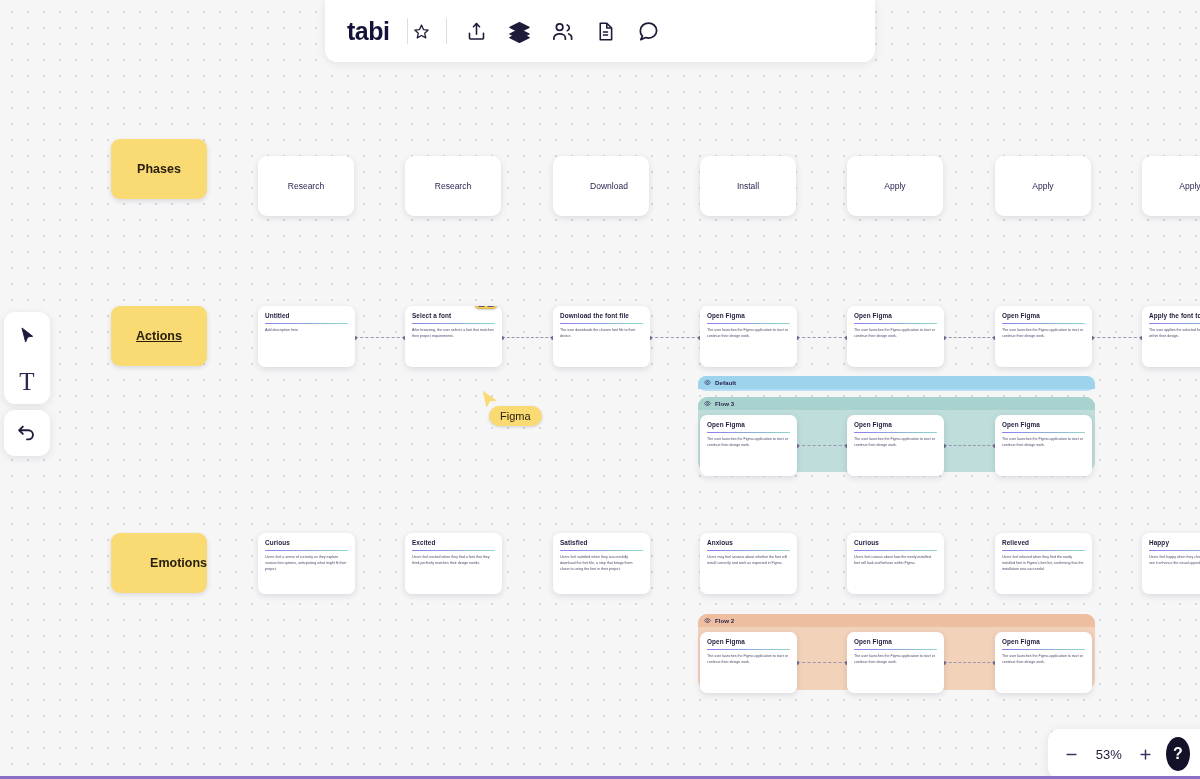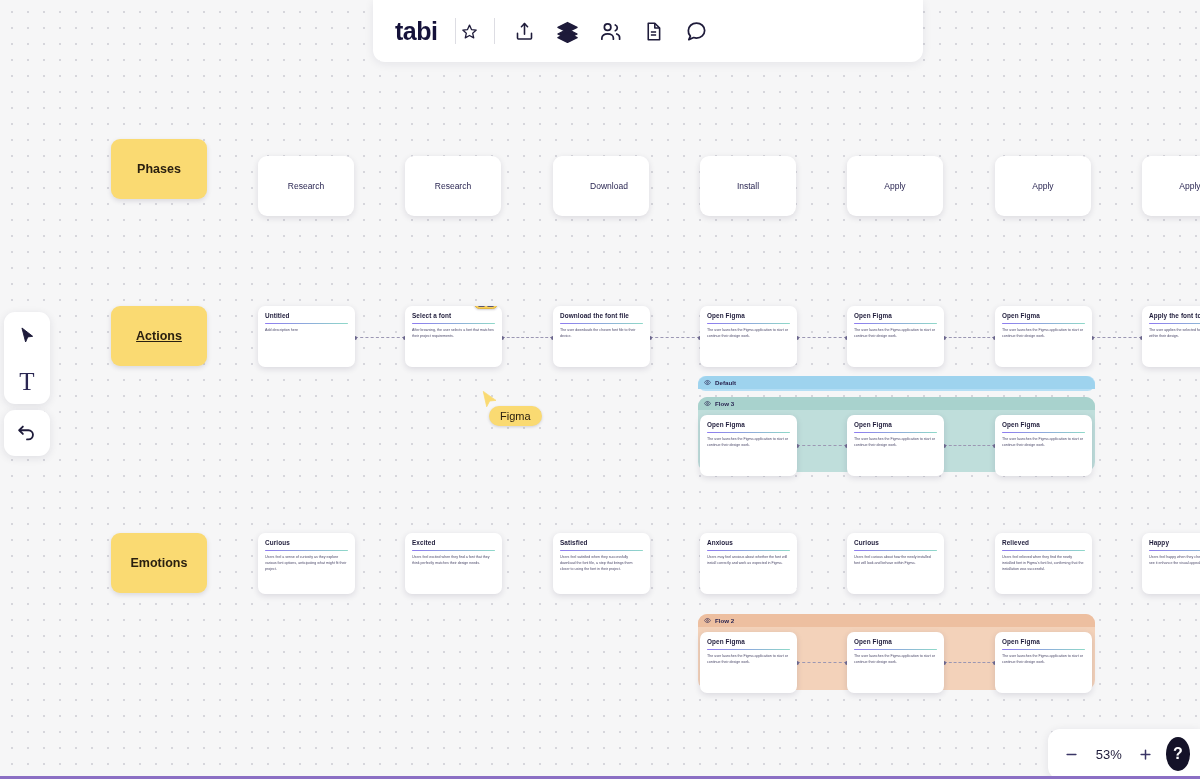--- a/index.html
+++ b/index.html
@@ -29,21 +29,20 @@
   
   .titlebar {
     position: absolute; left: 325px; top: 0;
     width: 550px; height: 62px;
     background: #ffffff;
     border-radius: 0 0 12px 12px;
     box-shadow: 0 2px 10px rgba(30,27,58,0.08);
     display: flex; align-items: center;
     padding: 0 22px;
     gap: 0;
-    margin-left: 48px;
   }
   .brand {
     font-size: 25px; font-weight: bold;
     letter-spacing: -0.5px;
     color: #15123a;
     padding-right: 18px;
   }
   .vdiv { width: 1px; height: 26px; background: #dddde3; }
   .doc-title {
     font-size: 17px; color: #2c2a52;
@@ -83,21 +82,21 @@
     width: 96px; height: 60px;
     background: #fada72;
     border-radius: 9px;
     box-shadow: 0 2px 5px rgba(30,27,58,0.13);
     display: flex; align-items: center; justify-content: center;
     font-size: 12.5px; font-weight: bold; color: #2a2010;
     cursor: pointer;
   }
   #row-label-phases   { left: 111px; top: 139px; }
   #row-label-actions  { left: 111px; top: 306px; text-decoration: underline; }
-  #row-label-emotions { left: 111px; top: 533px; }
+  #row-label-emotions { left: 111px; top: 533px; justify-content: flex-end; }
 
   
   .phase-card {
     position: absolute;
     width: 96px; height: 60px;
     top: 156px;
     background: #ffffff;
     border-radius: 9px;
     box-shadow: 0 2px 6px rgba(30,27,58,0.12);
     display: flex; align-items: center; justify-content: center;

